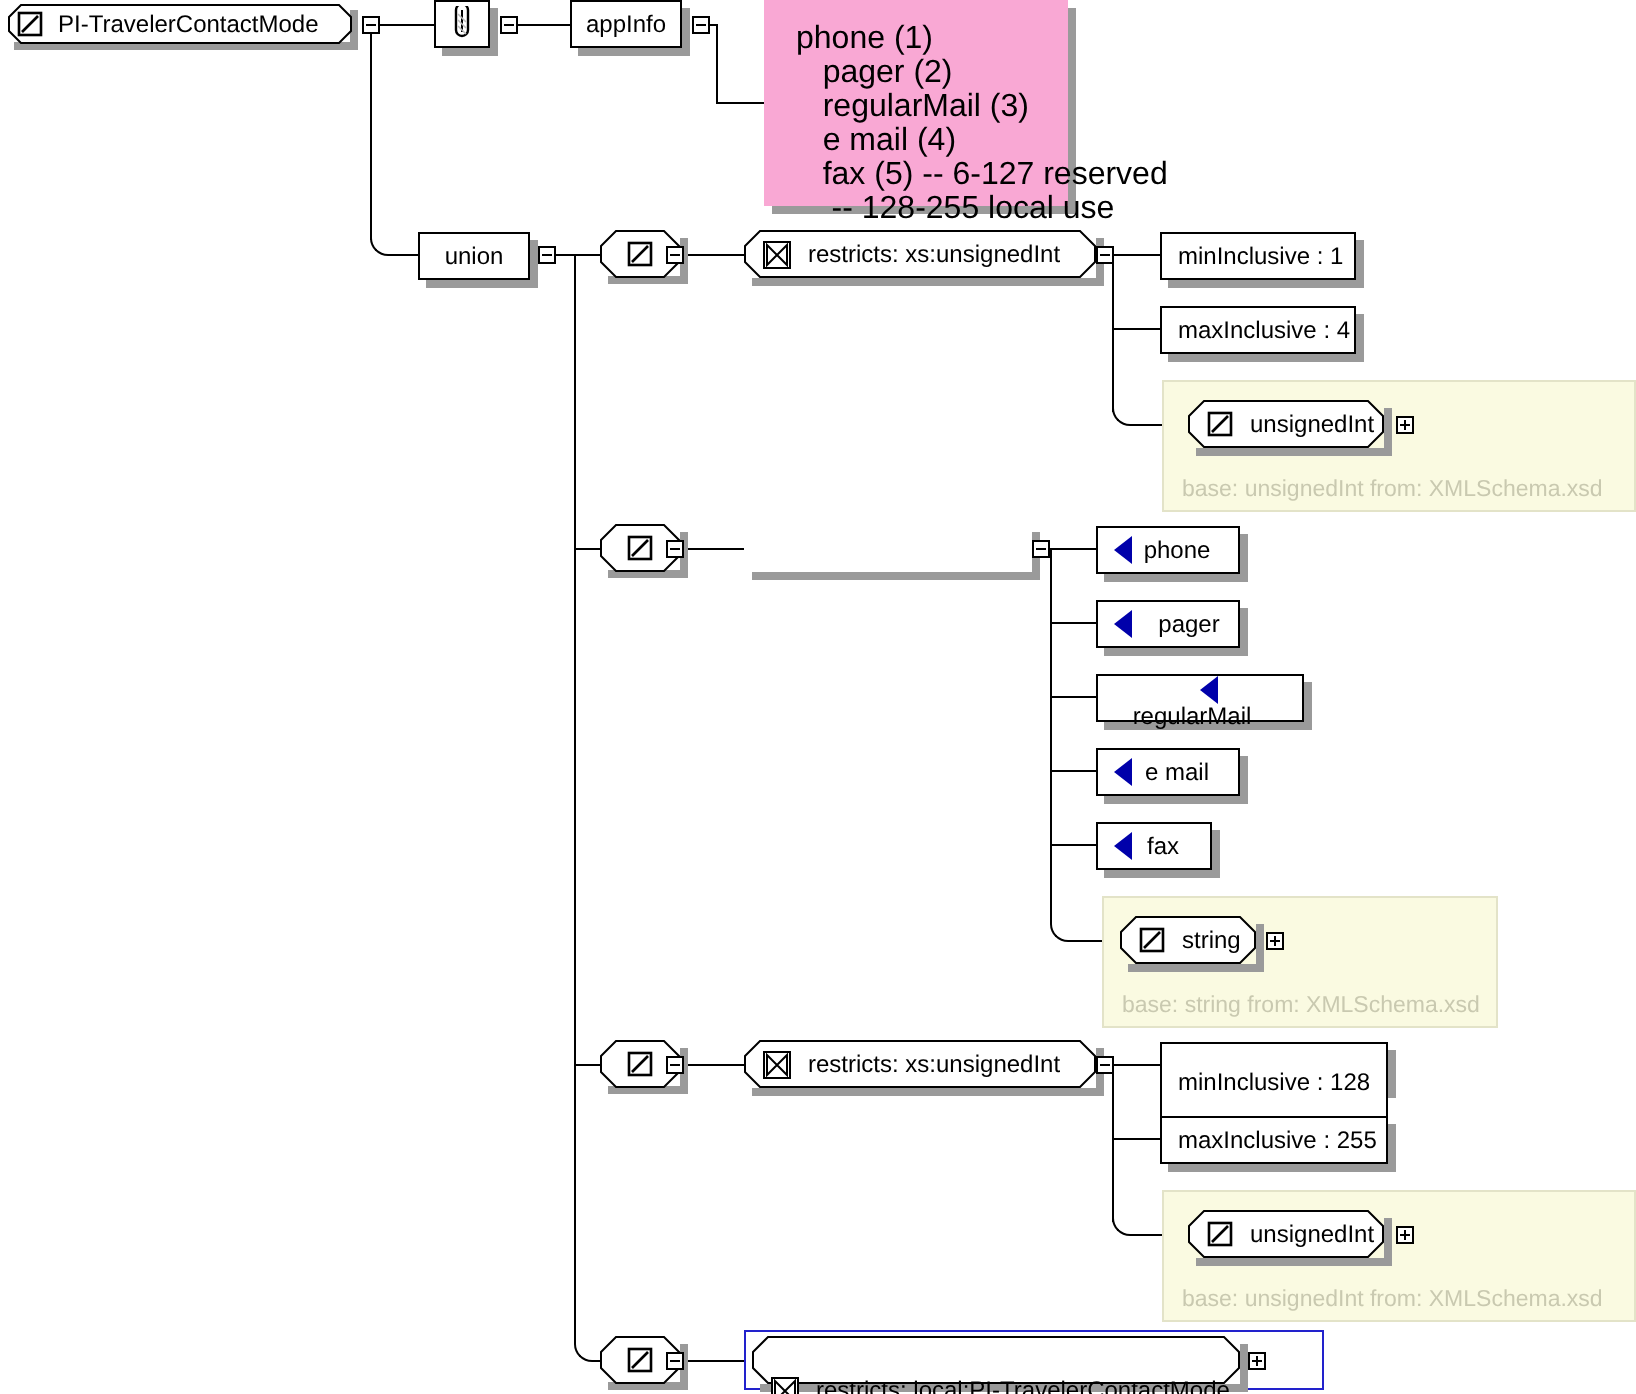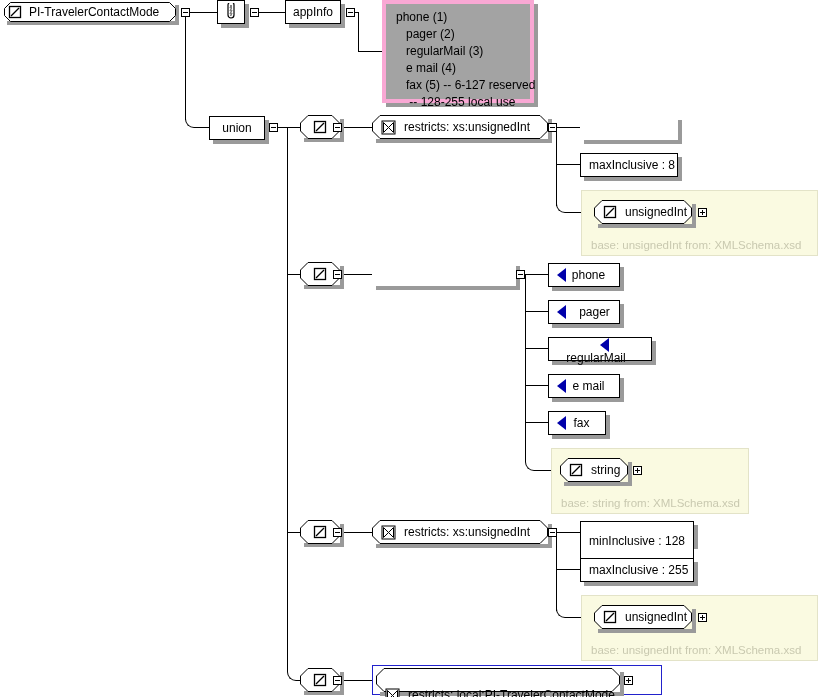--- a/index.html
+++ b/index.html
@@ -60,22 +60,22 @@
     background:#fafae1;border:1px solid #e3e3c8;
   }
   .panel .cap{
     position:absolute;left:9px;bottom:4px;
     font-size:11.5px;color:#c9c9b0;white-space:nowrap;
   }
 
   
   .textbox{
     position:absolute;box-sizing:border-box;
-    background:#a3a3a3;border:4px solid #f9a8d4;
-    padding:5px 8px 4px 10px;font-size:12px;line-height:17px;white-space:pre;
+    background:#f9a8d4;border:6px solid #f9a8d4;
+    padding:5px 8px 4px 10px;font-size:16px;line-height:17px;white-space:pre;
   }
 </style>
 </head>
 <body>
 
 <div id="canvas">
 
   <div class="ln lnh" style="left:185px;top:12px;width:32px;"></div>
 
   <div class="ln lnh" style="left:254px;top:12px;width:31px;"></div>
@@ -215,25 +215,28 @@
           <polygon points="12.5,2.5 7.5,7.5 12.5,12.5" fill="#ffffff" stroke="#000000" stroke-width="1"></polygon>
         </svg>
       </span>
       <span style="padding-left:8px;">restricts: xs:unsignedInt</span>
     </div>
   </div>
   <div class="exp" style="left:548px;top:123px;"></div>
 
   <div class="shadow" style="left:584px;top:140px;width:98px;height:4px;"></div>
   <div class="shadow" style="left:678px;top:120px;width:4px;height:24px;"></div>
+  <div class="rect" style="left:580px;top:116px;width:98px;height:24px;">
+    <span class="lbl">minInclusive : 1</span>
+  </div>
 
   <div class="shadow" style="left:584px;top:177px;width:98px;height:4px;"></div>
   <div class="shadow" style="left:678px;top:157px;width:4px;height:24px;"></div>
   <div class="rect" style="left:580px;top:153px;width:98px;height:24px;">
-    <span class="lbl">maxInclusive : 8</span>
+    <span class="lbl">maxInclusive : 4</span>
   </div>
 
   <div class="panel" style="left:581px;top:190px;width:237px;height:66px;">
     <span class="cap">base: unsignedInt from: XMLSchema.xsd</span>
   </div>
   <div class="shadow" style="left:598px;top:224px;width:98px;height:4px;"></div>
   <div class="shadow" style="left:692px;top:204px;width:4px;height:24px;"></div>
   <div class="octwrap" style="left:594px;top:200px;width:98px;height:24px;">
     <svg width="98" height="24" viewBox="0 0 98 24">
       <polygon points="0.5,8 8,0.5 90,0.5 97.5,8 97.5,16 90,23.5 8,23.5 0.5,16" fill="#ffffff" stroke="#000000" stroke-width="1"></polygon>

